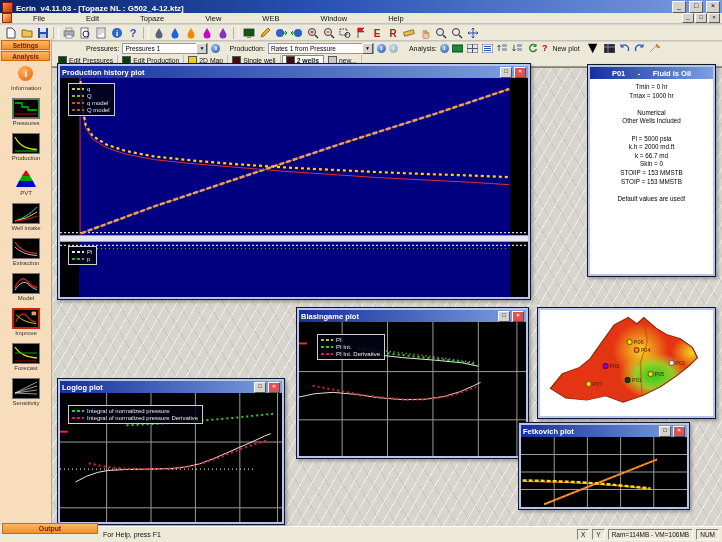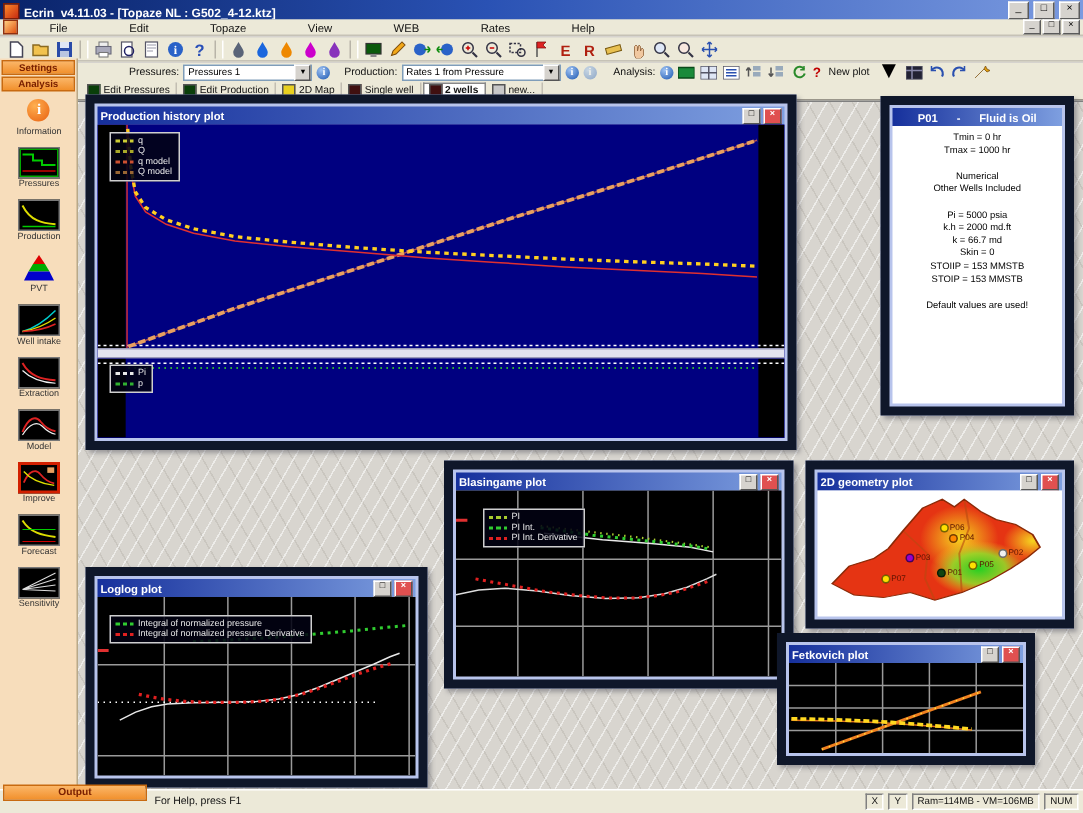--- a/index.html
+++ b/index.html
@@ -38,21 +38,21 @@
   .sbi{display:flex;flex-direction:column;align-items:center;gap:1px;}
   .sbi .pic{width:28px;height:21px;background:#000;border:1px solid #777;display:flex;align-items:center;justify-content:center;box-sizing:border-box;}
   .sbi .pic svg{width:26px;height:19px;}
   .sbi .pic.nobg{background:transparent;border:none;}
   .sbi.selected .pic{border:2px solid #d22000;}
   .sbi .cap{font-size:6px;color:#333;}
   .infoball{width:15px;height:15px;border-radius:50%;background:radial-gradient(circle at 35% 30%,#ffb050,#e86010);color:#fff;font-weight:bold;font-size:10px;text-align:center;line-height:15px;font-family:"Liberation Serif",serif;}
   
   .mdi{position:absolute;left:52px;top:67px;width:670px;height:459px;background-color:#d8d5cf;border-top:1px solid #808080;
     background-image:repeating-linear-gradient(120deg,rgba(255,255,255,.55) 0 1px,transparent 1px 9px),repeating-linear-gradient(60deg,rgba(150,145,135,.22) 0 1px,transparent 1px 13px);}
-  .win{position:absolute;display:flex;flex-direction:column;background:#b8c4ec;border:6px solid #0f172a;box-shadow:2px 2px 3px rgba(80,80,90,.45);padding:2px;box-sizing:border-box;}
+  .win{position:absolute;display:flex;flex-direction:column;background:#b8c4ec;border:1px solid #0f172a;box-shadow:2px 2px 3px rgba(80,80,90,.45);padding:2px;box-sizing:border-box;}
   .wtitle{height:12px;background:linear-gradient(90deg,#16309c,#7e9fe0);color:#fff;font-size:7.5px;font-weight:bold;display:flex;align-items:center;padding:0 2px;gap:2px;flex:0 0 auto;}
   .wtitle .wt{flex:1;white-space:nowrap;overflow:hidden;}
   .wbtn{width:10px;height:9px;background:#d6d3ce;border:1px solid;border-color:#fff #555 #555 #fff;font-size:6px;line-height:7px;text-align:center;color:#000;flex:0 0 auto;}
   .wbtn.red{background:#e05050;color:#fff;font-weight:bold;}
   .wbody{flex:1;position:relative;overflow:hidden;}
   .legend{position:absolute;background:rgba(2,2,18,.88);border:1px solid #cfcfcf;padding:2px 4px 2px 3px;display:flex;flex-direction:column;gap:1px;z-index:3;}
   .lg-row{display:flex;align-items:center;gap:3px;}
   .lg-marker{display:inline-block;width:12px;height:2px;flex:0 0 auto;}
   .legend span.lg-txt{color:#e8e8e8;font-size:6px;white-space:nowrap;}
   
@@ -87,21 +87,21 @@
     <span class="tbtn">×</span>
   </div>
 
   <div class="menubar">
     <span class="docicon"></span>
     <span class="mitem">File</span>
     <span class="mitem">Edit</span>
     <span class="mitem">Topaze</span>
     <span class="mitem">View</span>
     <span class="mitem">WEB</span>
-    <span class="mitem">Rates</span>
+    <span class="mitem">Window</span>
     <span class="mitem">Help</span>
     <span class="spring"></span>
     <span class="mdibtn">_</span>
     <span class="mdibtn">□</span>
     <span class="mdibtn">×</span>
   </div>
 
   <div class="toolbar1">
     <span class="ti">
         <svg viewBox="0 0 12 12">
@@ -610,25 +610,20 @@
           </div>
           <div class="lg-row">
             <span class="lg-marker" style="background-image: repeating-linear-gradient(90deg, rgb(224, 32, 32) 0px, rgb(224, 32, 32) 3px, transparent 3px, transparent 5px);"></span>
             <span class="lg-txt">Integral of normalized pressure Derivative</span>
           </div>
         </div>
     </div>
   </div>
 
   <div class="win" style="left:537px;top:307px;width:179px;height:112px;">
-    <div class="wtitle">
-      <span class="wt">2D geometry plot</span>
-      <span class="wbtn">□</span>
-      <span class="wbtn red">×</span>
-    </div>
     <div class="wbody geobody">
       <svg viewBox="0 0 100 100" preserveAspectRatio="none" style="position:absolute;inset:0;width:100%;height:100%;">
         <defs>
           <clipPath id="mapclip">
               <path d="M6 74 L13 60 L23 54 L29 46 L35 32 L43 14 L51 7 L56 13 L60 7 L67 17 L73 23 L81 27 L88 35 L91 45 L86 53 L79 62 L70 72 L59 81 L48 87 L38 81 L27 85 L15 83 Z"></path>
             </clipPath>
           <radialGradient id="ggreen">
               <stop offset="0%" stop-color="#22d022"></stop>
               <stop offset="55%" stop-color="#8fe02a" stop-opacity="0.85"></stop>
               <stop offset="100%" stop-color="#f5c81e" stop-opacity="0"></stop>

